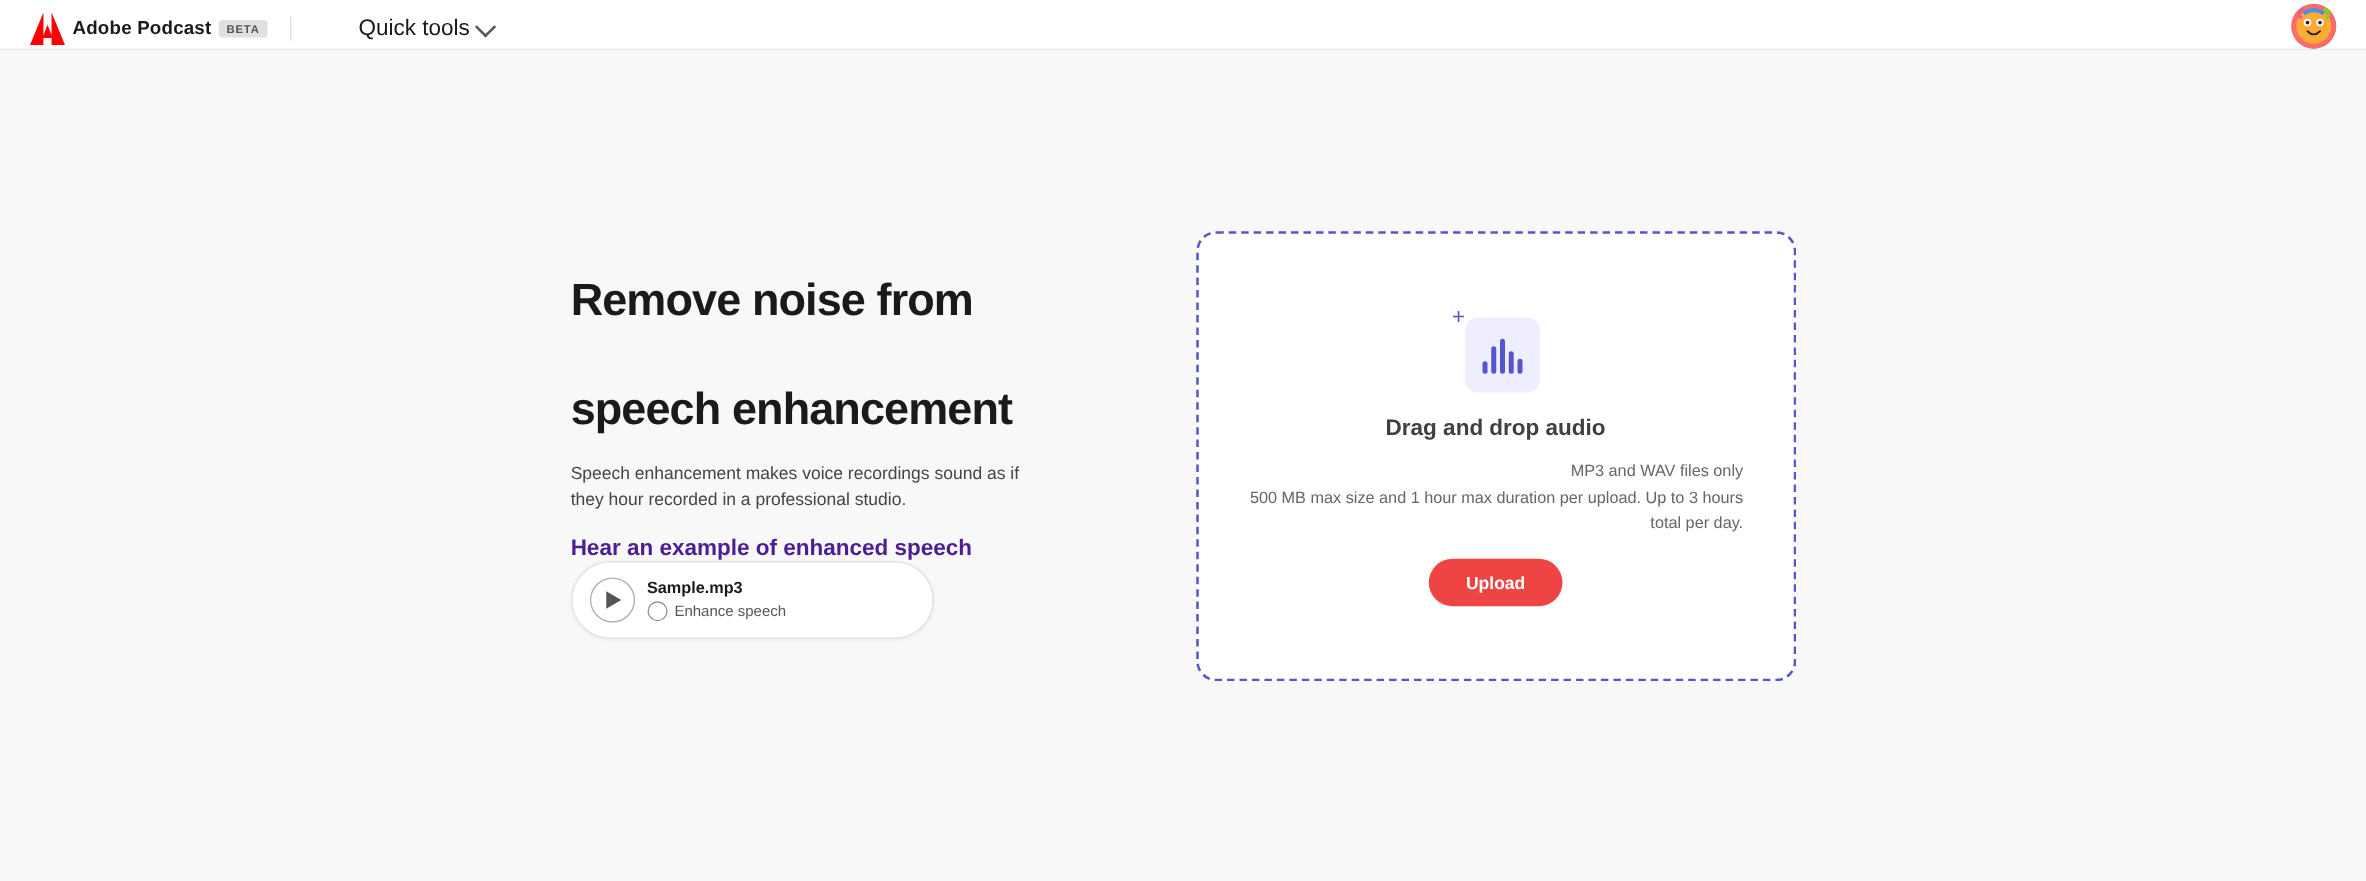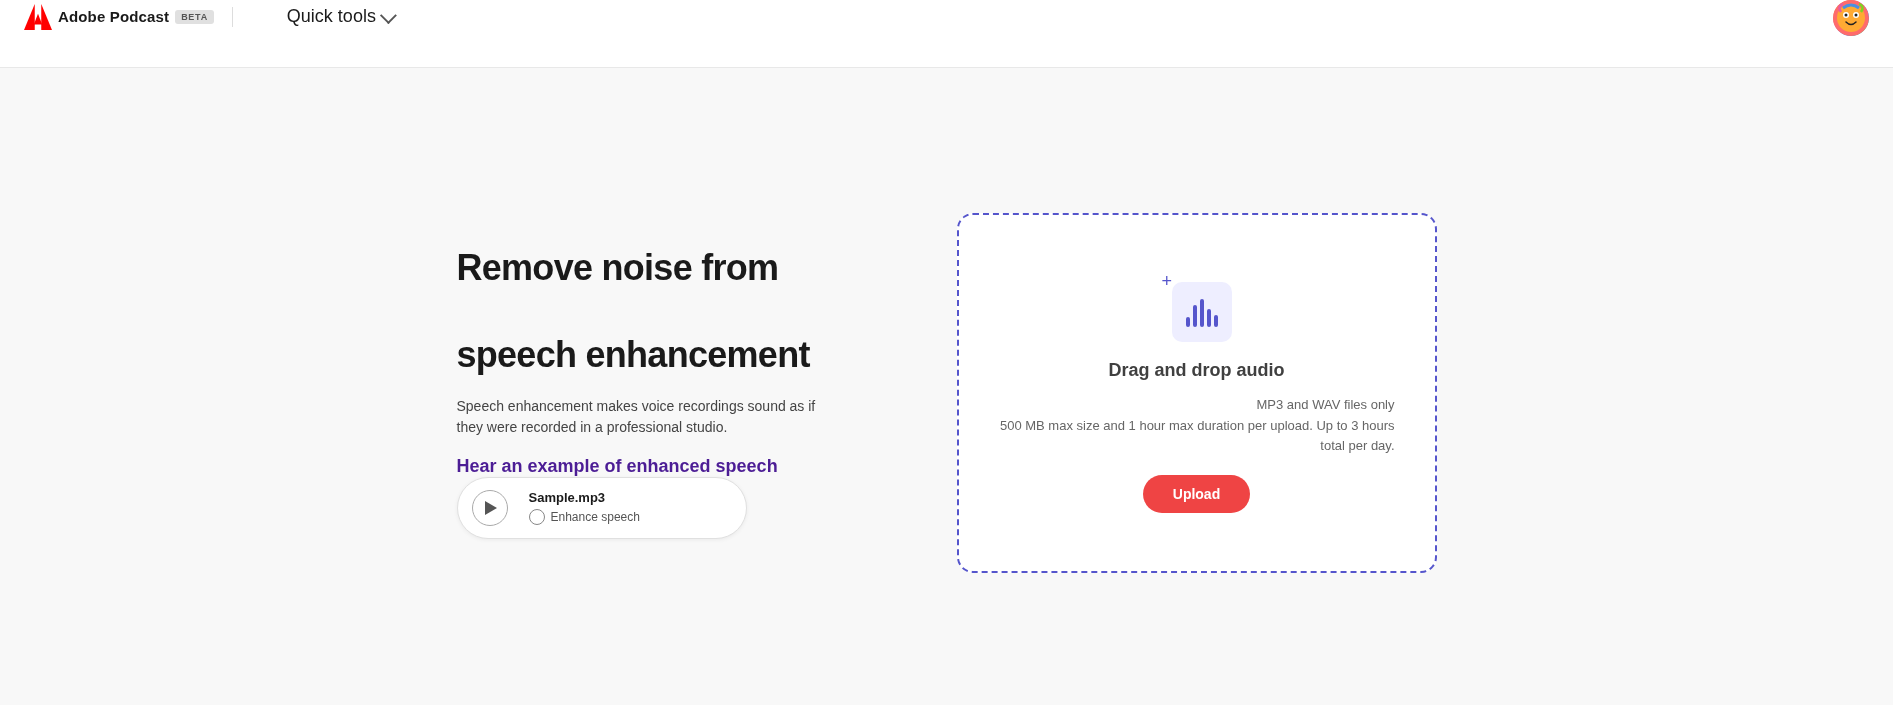--- a/index.html
+++ b/index.html
@@ -6,24 +6,24 @@
     body {
       font-family: -apple-system, BlinkMacSystemFont, 'Segoe UI', Arial, sans-serif;
       background: #f8f8f8;
       min-height: 705px;
       overflow-x: hidden;
     }
 
     
     .header {
       display: flex;
-      align-items: flex-start;
+      align-items: flex-end;
       justify-content: space-between;
       padding: 0 24px;
-      height: 68px;
+      height: 40px;
       background: #fff;
       border-bottom: 1px solid #e8e8e8;
       position: sticky;
       top: 0;
       z-index: 100;
     }
     .header-left {
       display: flex;
       align-items: center;
       gap: 12px;
@@ -125,21 +125,21 @@
       max-width: 380px;
     }
     .example-label {
       font-size: 18px;
       font-weight: 700;
       color: #4c1d95;
     }
     .audio-player {
       display: flex;
       align-items: center;
-      gap: 21px;
+      gap: 10px;
       background: #fff;
       border: 1px solid #e0e0e0;
       border-radius: 50px;
       padding: 12px 20px 12px 14px;
       max-width: 290px;
       box-shadow: 0 1px 4px rgba(0,0,0,0.06);
     }
     .play-btn {
       width: 36px;
       height: 36px;
@@ -306,21 +306,21 @@
 
 <main class="main-content">
 
   <section class="left-section">
     <h1 class="main-heading">
       <span>Remove noise from</span><br>
       <br>
       <span>speech enhancement</span>
     </h1>
     <p class="sub-description">
-      <span>Speech enhancement makes voice recordings sound as if they were recorded in a professional studio.</span>
+      <span>Speech enhancement makes voice recordings sound as if they hour recorded in a professional studio.</span>
     </p>
     <p class="example-label">Hear an example of enhanced speech</p>
 
     <div class="audio-player">
       <button class="play-btn">
         <span class="play-triangle"></span>
       </button>
       <div class="audio-info">
         <span class="audio-filename">Sample.mp3</span>
         <div class="audio-action">

